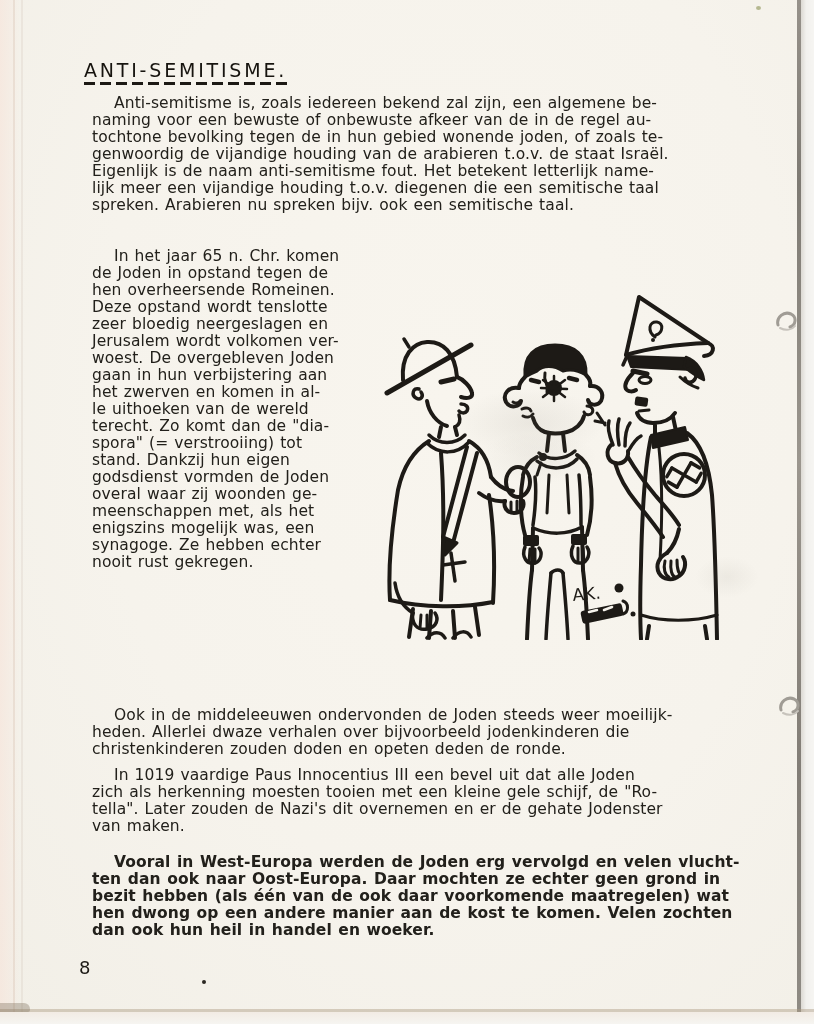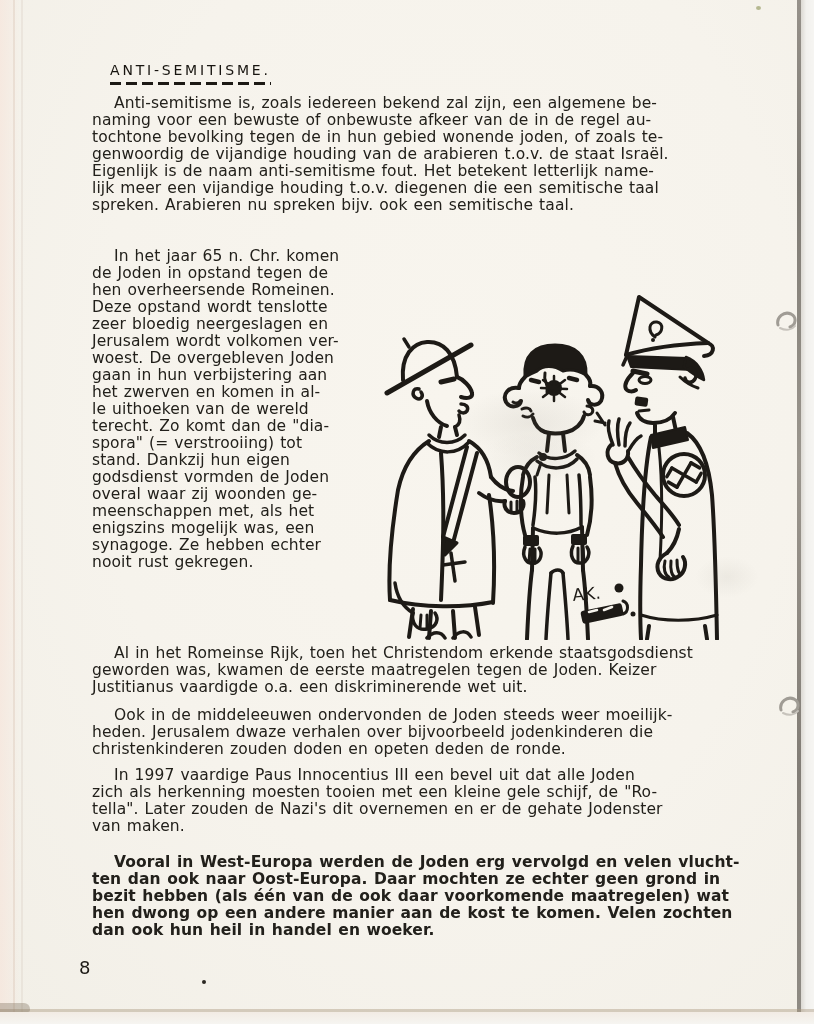--- a/index.html
+++ b/index.html
@@ -31,22 +31,22 @@
   .speck.k2{left:756px;top:6px;width:5px;height:4px;background:#9aa06a;opacity:.7;}
   .smudge{position:absolute;border-radius:50%;pointer-events:none;}
   .smudge.m1{left:455px;top:388px;width:150px;height:70px;
     background:radial-gradient(rgba(118,112,100,0.10),rgba(118,112,100,0) 70%);}
   .smudge.m2{left:478px;top:432px;width:120px;height:52px;
     background:radial-gradient(rgba(118,112,100,0.08),rgba(118,112,100,0) 70%);}
   .smudge.m3{left:695px;top:556px;width:64px;height:42px;
     background:radial-gradient(rgba(118,112,100,0.08),rgba(118,112,100,0) 70%);}
 
   .doc-title{
-    position:absolute;left:110px;top:60px;margin:0;
-    font-size:14px;font-weight:normal;letter-spacing:2.8px;line-height:20px;
+    position:absolute;left:84px;top:60px;margin:0;
+    font-size:19px;font-weight:normal;letter-spacing:2.8px;line-height:20px;
     color:#17140f;padding-bottom:5px;
     background:repeating-linear-gradient(90deg,#1c1914 0 11px,rgba(0,0,0,0) 11px 16px) left bottom / 100% 3px no-repeat;
   }
   .para{
     position:absolute;left:92px;margin:0;
     font-size:15.5px;line-height:17px;letter-spacing:0.1px;word-spacing:1px;
     white-space:pre;text-indent:22px;color:#22201b;
   }
   .para.p1{top:95px;}
   .para.p2{top:248px;}
@@ -86,27 +86,24 @@
 le uithoeken van de wereld
 terecht. Zo komt dan de "dia-
 spora" (= verstrooiing) tot
 stand. Dankzij hun eigen
 godsdienst vormden de Joden
 overal waar zij woonden ge-
 meenschappen met, als het
 enigszins mogelijk was, een
 synagoge. Ze hebben echter
 nooit rust gekregen.</p>
-  <p class="para p3">Al in het Romeinse Rijk, toen het Christendom erkende staatsgodsdienst
-geworden was, kwamen de eerste maatregelen tegen de Joden. Keizer
-Justitianus vaardigde o.a. een diskriminerende wet uit.</p>
   <p class="para p4">Ook in de middeleeuwen ondervonden de Joden steeds weer moeilijk-
-heden. Jerusalem dwaze verhalen over bijvoorbeeld jodenkinderen die
+heden. Allerlei dwaze verhalen over bijvoorbeeld jodenkinderen die
 christenkinderen zouden doden en opeten deden de ronde.</p>
-  <p class="para p5">In 1997 vaardige Paus Innocentius III een bevel uit dat alle Joden
+  <p class="para p5">In 1019 vaardige Paus Innocentius III een bevel uit dat alle Joden
 zich als herkenning moesten tooien met een kleine gele schijf, de "Ro-
 tella". Later zouden de Nazi's dit overnemen en er de gehate Jodenster
 van maken.</p>
   <p class="para p6">Vooral in West-Europa werden de Joden erg vervolgd en velen vlucht-
 ten dan ook naar Oost-Europa. Daar mochten ze echter geen grond in
 bezit hebben (als één van de ook daar voorkomende maatregelen) wat
 hen dwong op een andere manier aan de kost te komen. Velen zochten
 dan ook hun heil in handel en woeker.</p>
 
   <svg class="cartoon" viewBox="0 0 380 355" xmlns="http://www.w3.org/2000/svg">

